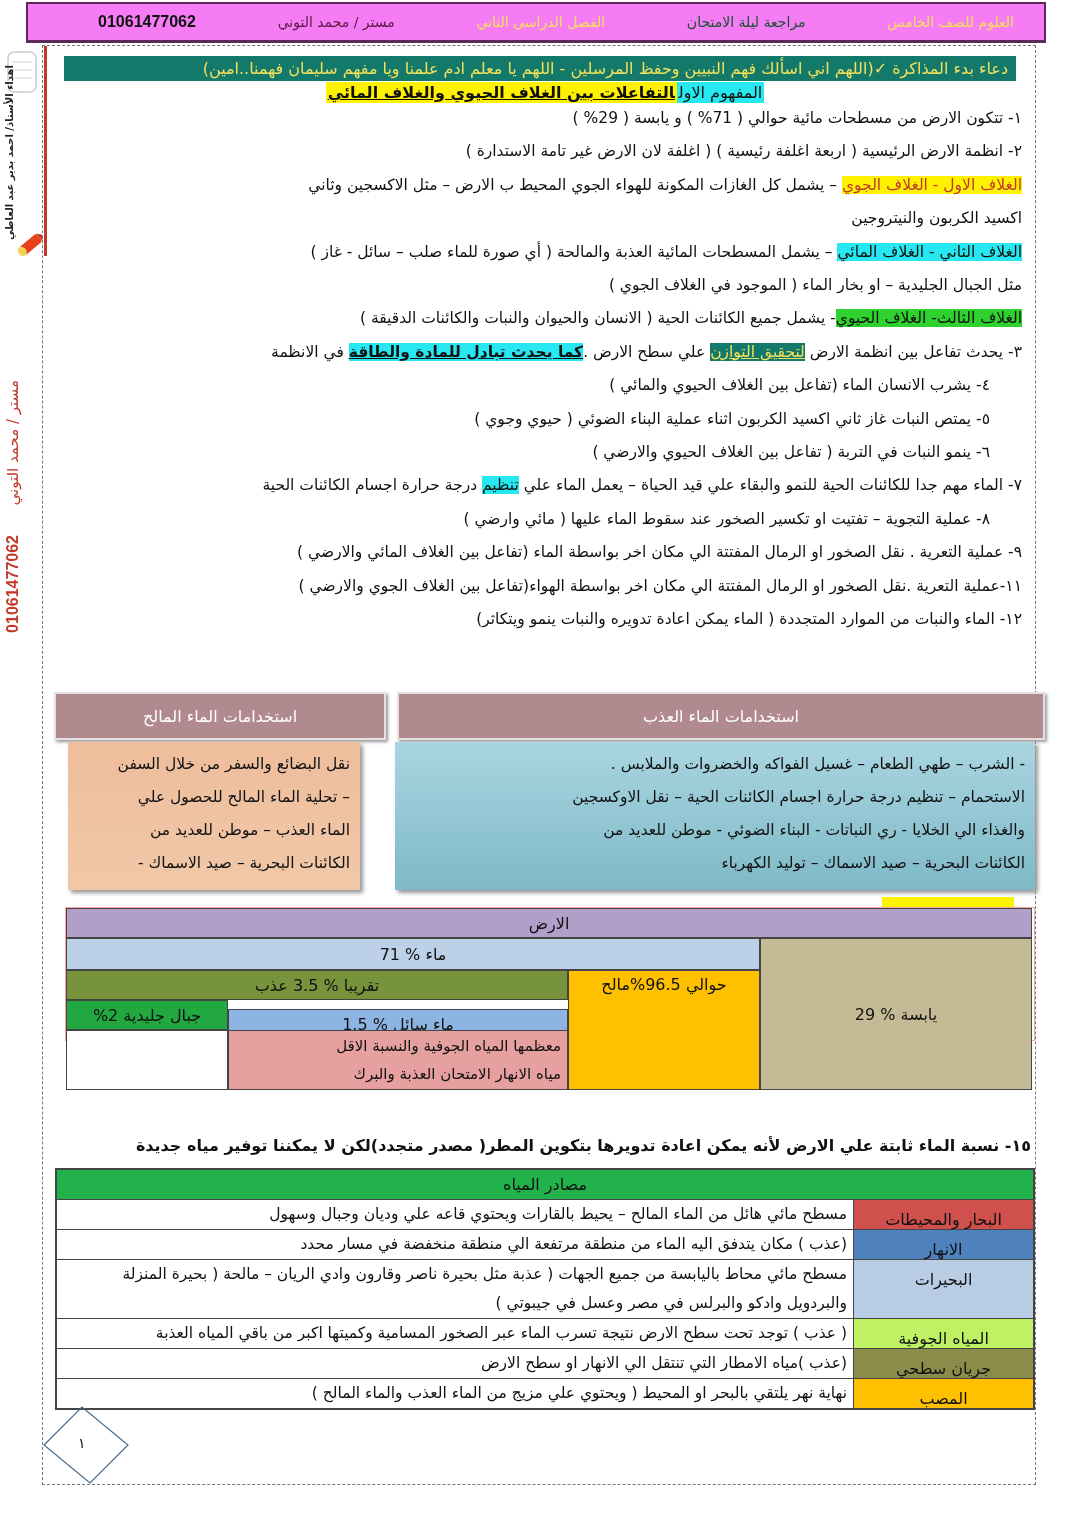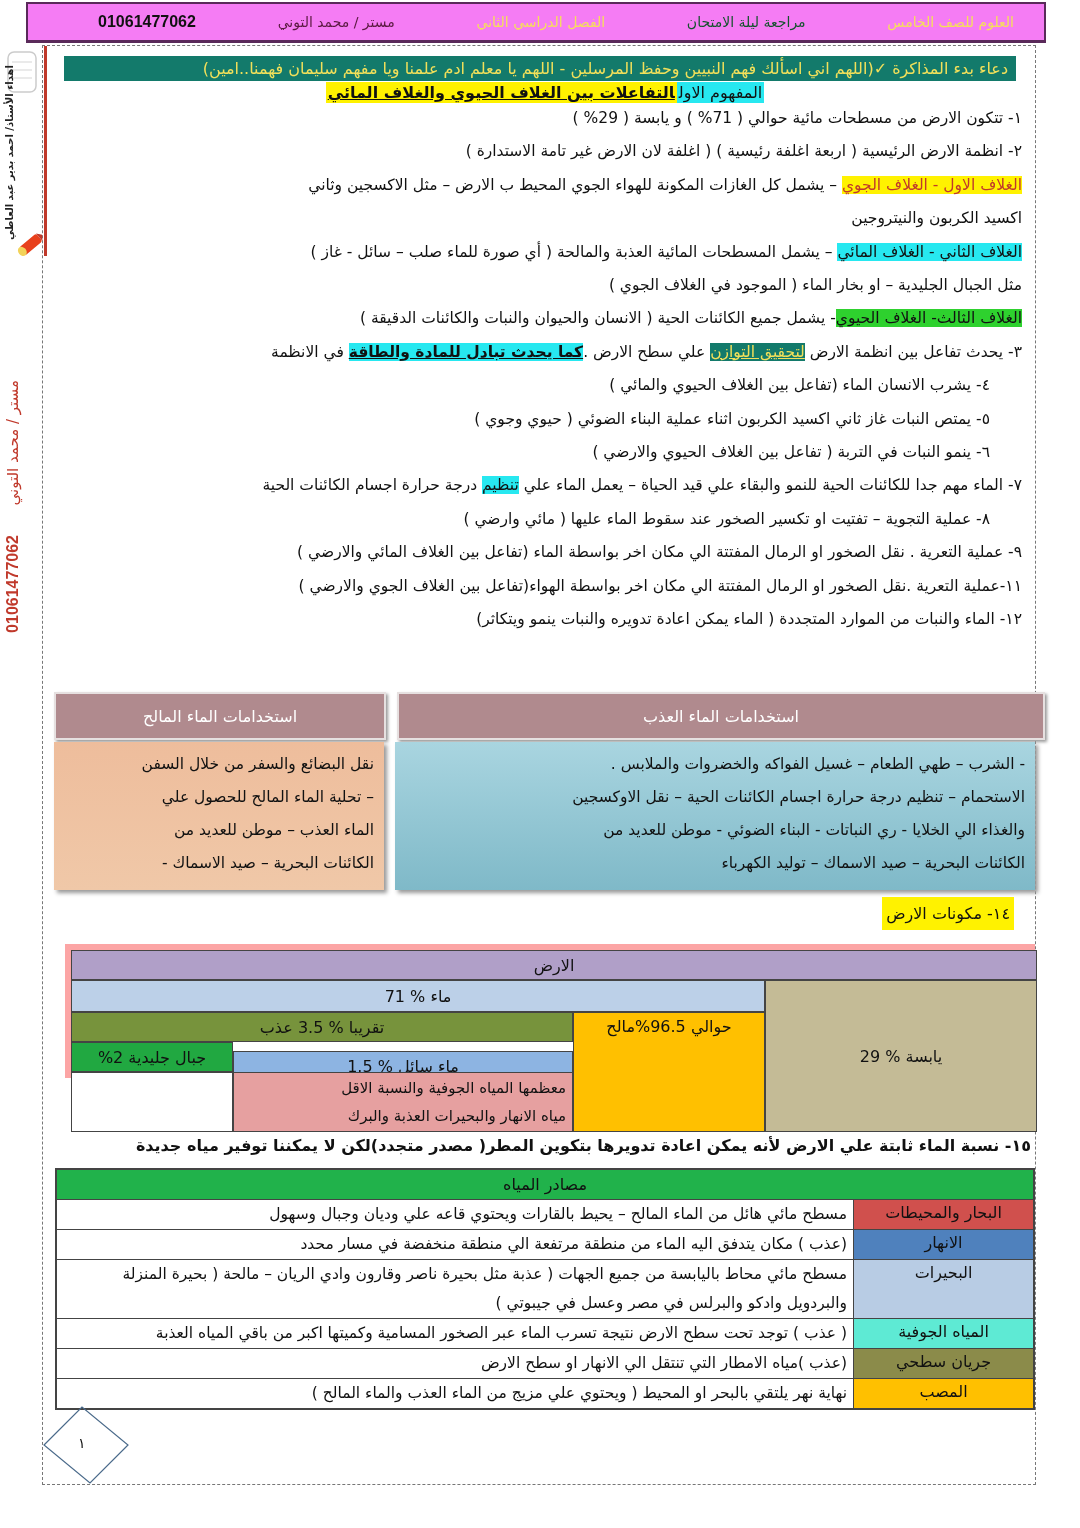--- a/index.html
+++ b/index.html
@@ -57,45 +57,45 @@
     display: flex; align-items: center; justify-content: center; border: 2px solid #e6e0e0;
     box-shadow: 2px 2px 3px #999;
   }
   .uses-head.fresh { right: 0; width: 648px; }
   .uses-head.salt { left: 4px; width: 332px; }
   .uses-body {
     position: absolute; top: 50px; height: 148px; font-size: 15.5px; line-height: 33px; padding: 6px 10px;
     box-shadow: 3px 3px 4px #999;
   }
   .uses-body.fresh { right: 10px; width: 640px; background: linear-gradient(#a9d5e0, #7fb9c8); }
-  .uses-body.salt { left: 4px; width: 330px; background: linear-gradient(#eebd9c, #f0c8a8); }
+  .uses-body.salt { left: 18px; width: 292px; background: linear-gradient(#eebd9c, #f0c8a8); }
 
   .components-title {
     position: absolute; right: 66px; top: 897px; background: #fff200; font-size: 16px; padding: 7px 4px; direction: rtl;
   }
 
-  .earth-table { position: absolute; left: 65px; top: 944px; width: 970px; height: 134px; border: 6px solid #fca5a5; }
+  .earth-table { position: absolute; left: 65px; top: 907px; width: 970px; height: 134px; border: 1px solid #fca5a5; }
   .et-cell { position: absolute; display: flex; align-items: center; justify-content: center; font-size: 16px; direction: rtl; border: 1px solid #444; }
   .et-earth { left: 0; top: 0; width: 966px; height: 30px; background: #b09fc8; }
   .et-water { left: 0; top: 30px; width: 694px; height: 32px; background: #bcd0e8; }
   .et-land { left: 694px; top: 30px; width: 272px; height: 152px; background: #c4bb96; }
   .et-salt { left: 502px; top: 62px; width: 192px; height: 120px; background: #ffc000; align-items: flex-start; padding-top: 4px; }
   .et-fresh { left: 0; top: 62px; width: 502px; height: 30px; background: #77933c; }
   .et-glacier { left: 0; top: 92px; width: 162px; height: 30px; background: #21a841; }
   .et-liquid { left: 162px; top: 92px; width: 340px; height: 30px; background: #8db4e2; margin-top: 9px; }
   .et-blank { left: 0; top: 122px; width: 162px; height: 60px; background: #fff; }
   .et-ground { left: 162px; top: 122px; width: 340px; height: 60px; background: #e6a0a0; font-size: 15px; line-height: 28px; text-align: right; padding-right: 6px; justify-content: flex-start; }
 
   .line15 { position: absolute; right: 49px; top: 1136px; font-size: 16px; direction: rtl; white-space: nowrap; font-weight: bold; }
 
   .sources { position: absolute; left: 55px; top: 1168px; width: 980px; border: 2px solid #444; direction: rtl; }
   .src-head { background: #21b24b; height: 30px; display: flex; align-items: center; justify-content: center; font-size: 16px; border-bottom: 1px solid #444; }
   .src-row { display: flex; border-bottom: 1px solid #444; }
   .src-row:last-child { border-bottom: none; }
-  .src-name { width: 180px; flex: none; font-size: 16px; display: flex; justify-content: center; align-items: flex-start; padding-top: 3px; border-left: 1px solid #444; }
+  .src-name { width: 180px; flex: none; font-size: 16px; display: flex; justify-content: center; align-items: flex-start; padding-top: 10px; border-left: 1px solid #444; }
   .src-desc { flex: 1; font-size: 15.5px; line-height: 29px; padding: 0 6px; }
 
   .page-num { position: absolute; left: 42px; top: 1405px; width: 90px; height: 80px; }
 </style>
 </head>
 <body>
 
 <div class="header-bar">
   <span class="h-title">العلوم للصف الخامس</span>
   <span class="h-review">مراجعة ليلة الامتحان</span>
@@ -180,21 +180,21 @@
   <div class="et-cell et-water">ماء % 71</div>
   <div class="et-cell et-land">يابسة % 29</div>
   <div class="et-cell et-salt">حوالي 96.5%مالح</div>
   <div class="et-cell et-fresh">تقريبا % 3.5 عذب</div>
   <div class="et-cell et-glacier">جبال جليدية 2%</div>
   <div class="et-cell et-liquid">ماء سائل  % 1.5</div>
   <div class="et-cell et-blank"></div>
   <div class="et-cell et-ground">
     <div>
       <div>معظمها المياه الجوفية والنسبة الاقل</div>
-      <div>مياه الانهار والبحيرات العذبة والبرك</div>
+      <div>مياه الانهار الامتحان العذبة والبرك</div>
     </div>
   </div>
 </div>
 
 <div class="line15">١٥- نسبة الماء ثابتة علي الارض لأنه يمكن اعادة تدويرها بتكوين المطر( مصدر متجدد)لكن لا يمكننا توفير مياه جديدة</div>
 
 <div class="sources">
   <div class="src-head">مصادر المياه</div>
   <div class="src-row">
     <div class="src-name" style="background:#d0504d">البحار والمحيطات</div>
@@ -202,21 +202,21 @@
   </div>
   <div class="src-row">
     <div class="src-name" style="background:#4f81bd">الانهار</div>
     <div class="src-desc">(عذب ) مكان يتدفق اليه الماء من منطقة مرتفعة الي منطقة منخفضة في مسار محدد</div>
   </div>
   <div class="src-row">
     <div class="src-name" style="background:#b8cce4">البحيرات</div>
     <div class="src-desc">مسطح مائي محاط باليابسة من جميع الجهات ( عذبة مثل بحيرة ناصر وقارون وادي الريان – مالحة ( بحيرة المنزلة والبردويل وادكو والبرلس في مصر وعسل في جيبوتي )</div>
   </div>
   <div class="src-row">
-    <div class="src-name" style="background:#5eead4">المياه الجوفية</div>
+    <div class="src-name" style="background:#bef264">المياه الجوفية</div>
     <div class="src-desc">( عذب ) توجد تحت سطح الارض نتيجة تسرب الماء عبر الصخور المسامية وكميتها اكبر من باقي المياه العذبة</div>
   </div>
   <div class="src-row">
     <div class="src-name" style="background:#8b8b4a">جريان سطحي</div>
     <div class="src-desc">(عذب )مياه الامطار التي تنتقل الي الانهار او سطح الارض</div>
   </div>
   <div class="src-row">
     <div class="src-name" style="background:#ffc000">المصب</div>
     <div class="src-desc">نهاية نهر يلتقي بالبحر او المحيط ( ويحتوي علي مزيج من الماء العذب والماء المالح )</div>
   </div>

